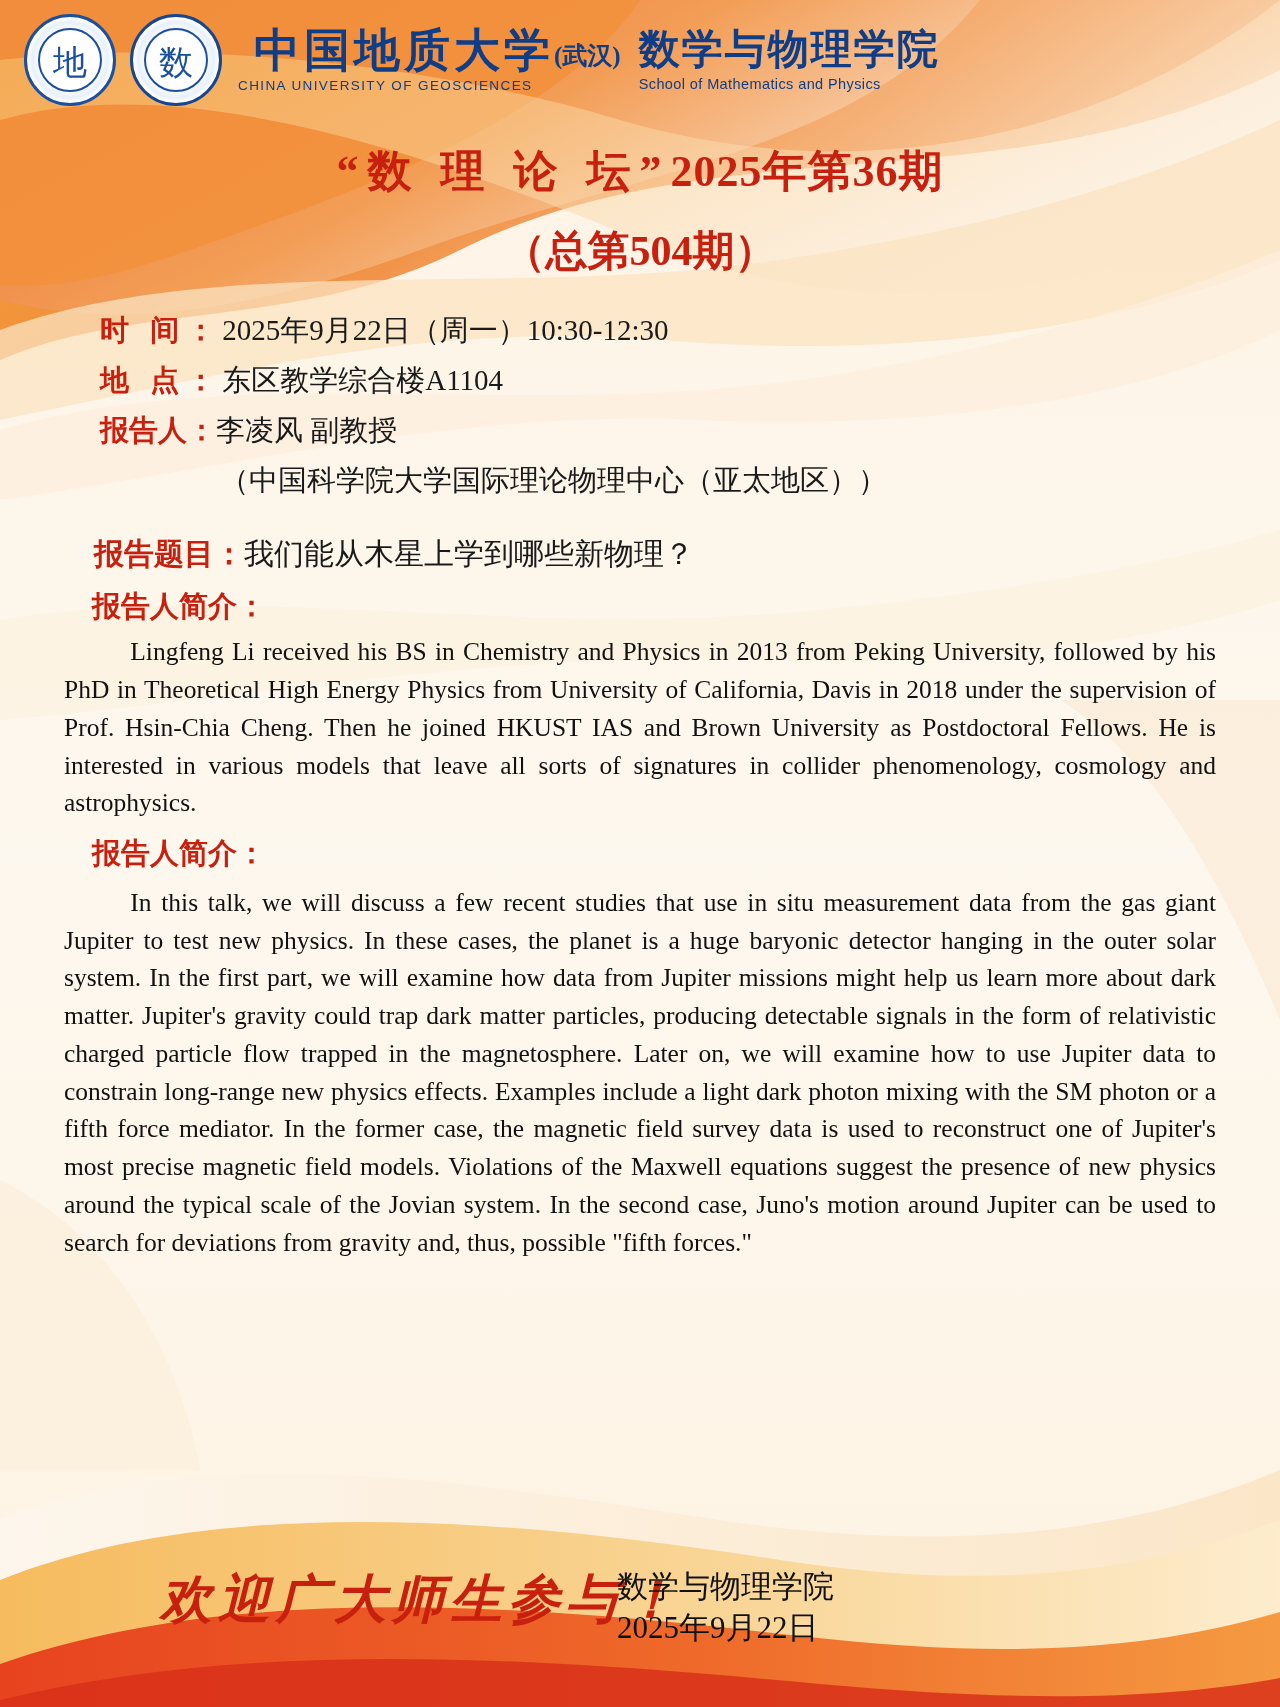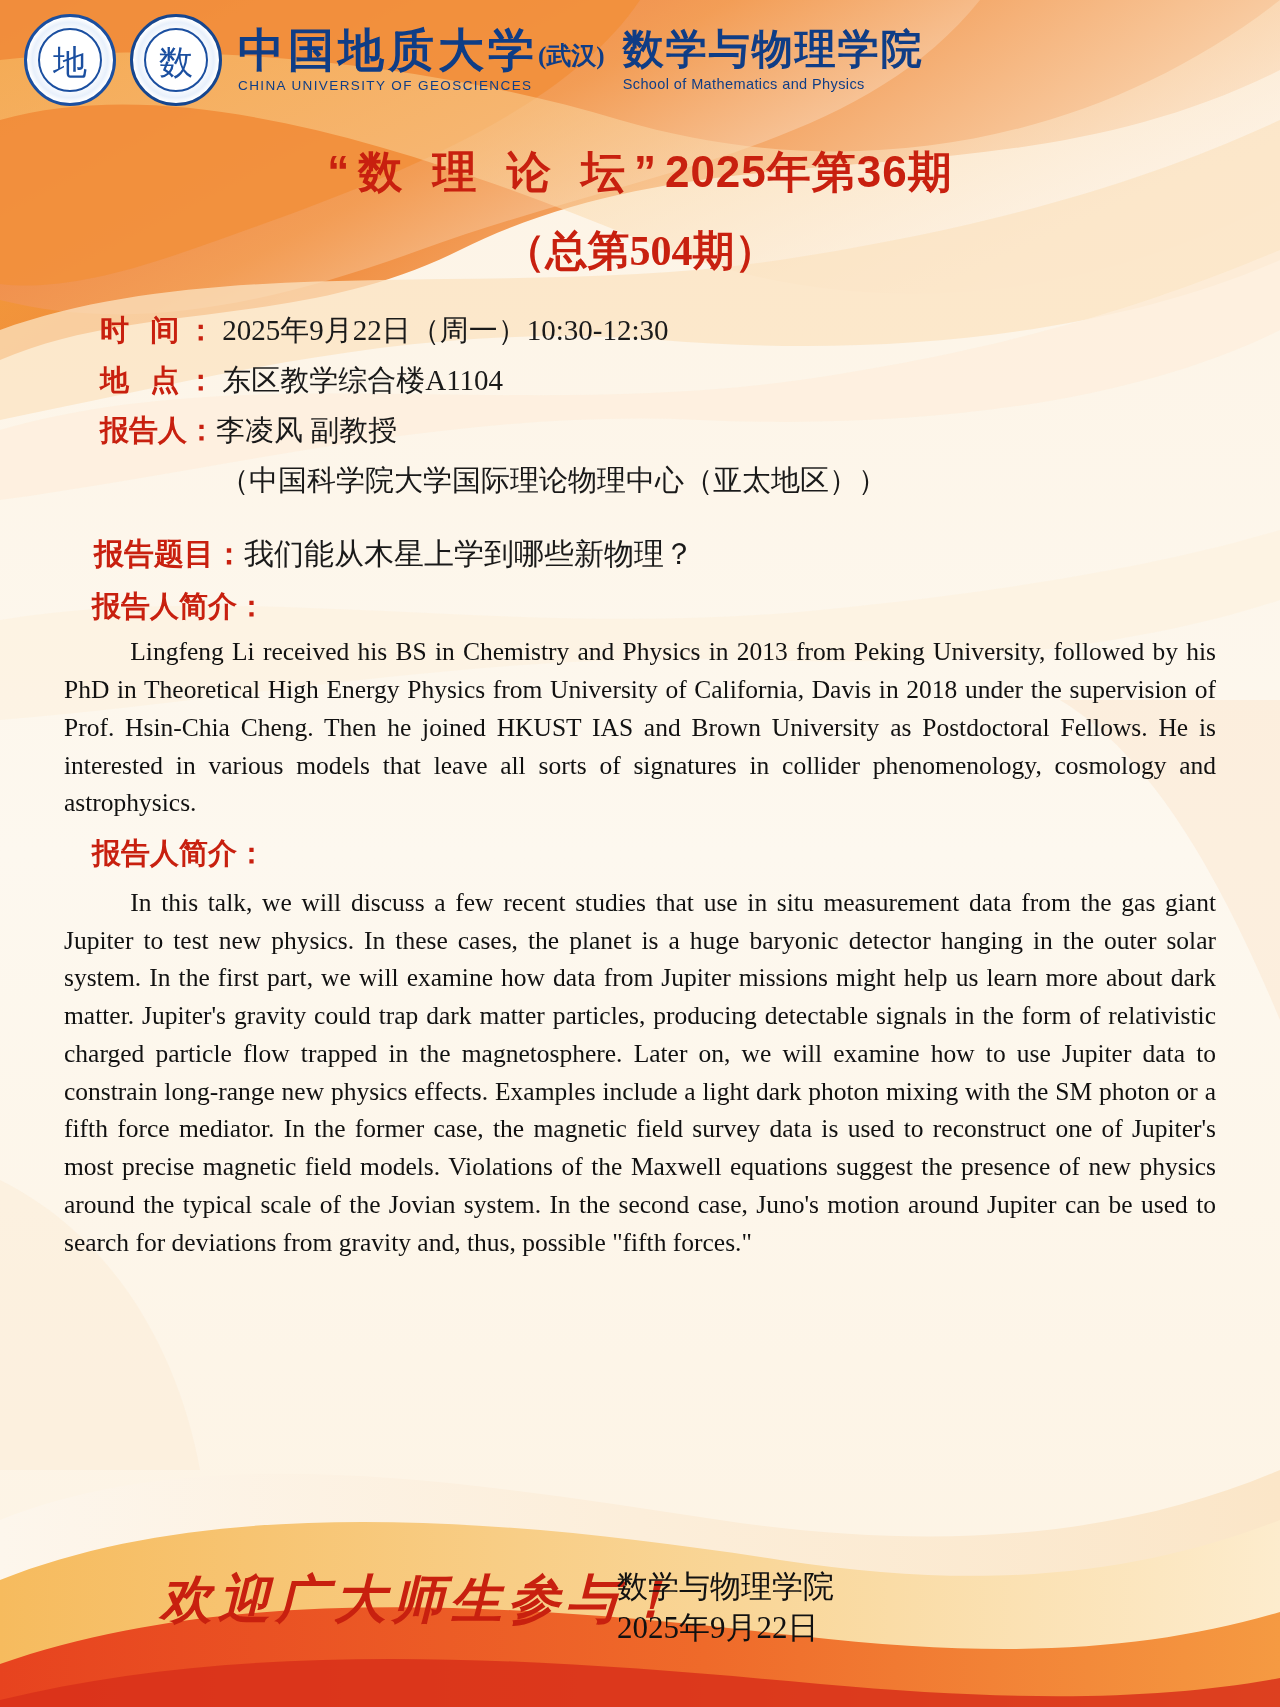--- a/index.html
+++ b/index.html
@@ -77,20 +77,21 @@
     flex: 0 0 auto;
   }
   .cug-cn {
     font-family: "Liberation Serif", serif;
     font-size: 46px;
     font-weight: bold;
     color: #0f3d86;
     letter-spacing: 4px;
     line-height: 1.05;
     white-space: nowrap;
+    margin-left: 16px;
   }
   .cug-cn .wuhan {
     font-size: 25px;
     letter-spacing: 0;
     vertical-align: 2px;
   }
   .cug-en {
     font-family: "Liberation Sans", sans-serif;
     font-size: 13.5px;
     color: #0f3d86;
@@ -121,21 +122,21 @@
   }
 
   
   .title-block {
     position: relative;
     z-index: 5;
     text-align: center;
     margin-top: 24px;
   }
   .title-main {
-    font-family: Liberation Sans, sans-serif;
+    font-family: Liberation Serif, serif;
     font-size: 44px;
     font-weight: bold;
     color: #c8200f;
     letter-spacing: 1px;
     line-height: 1.25;
   }
   .title-main .sp {
     letter-spacing: 9px;
   }
   .title-sub {

